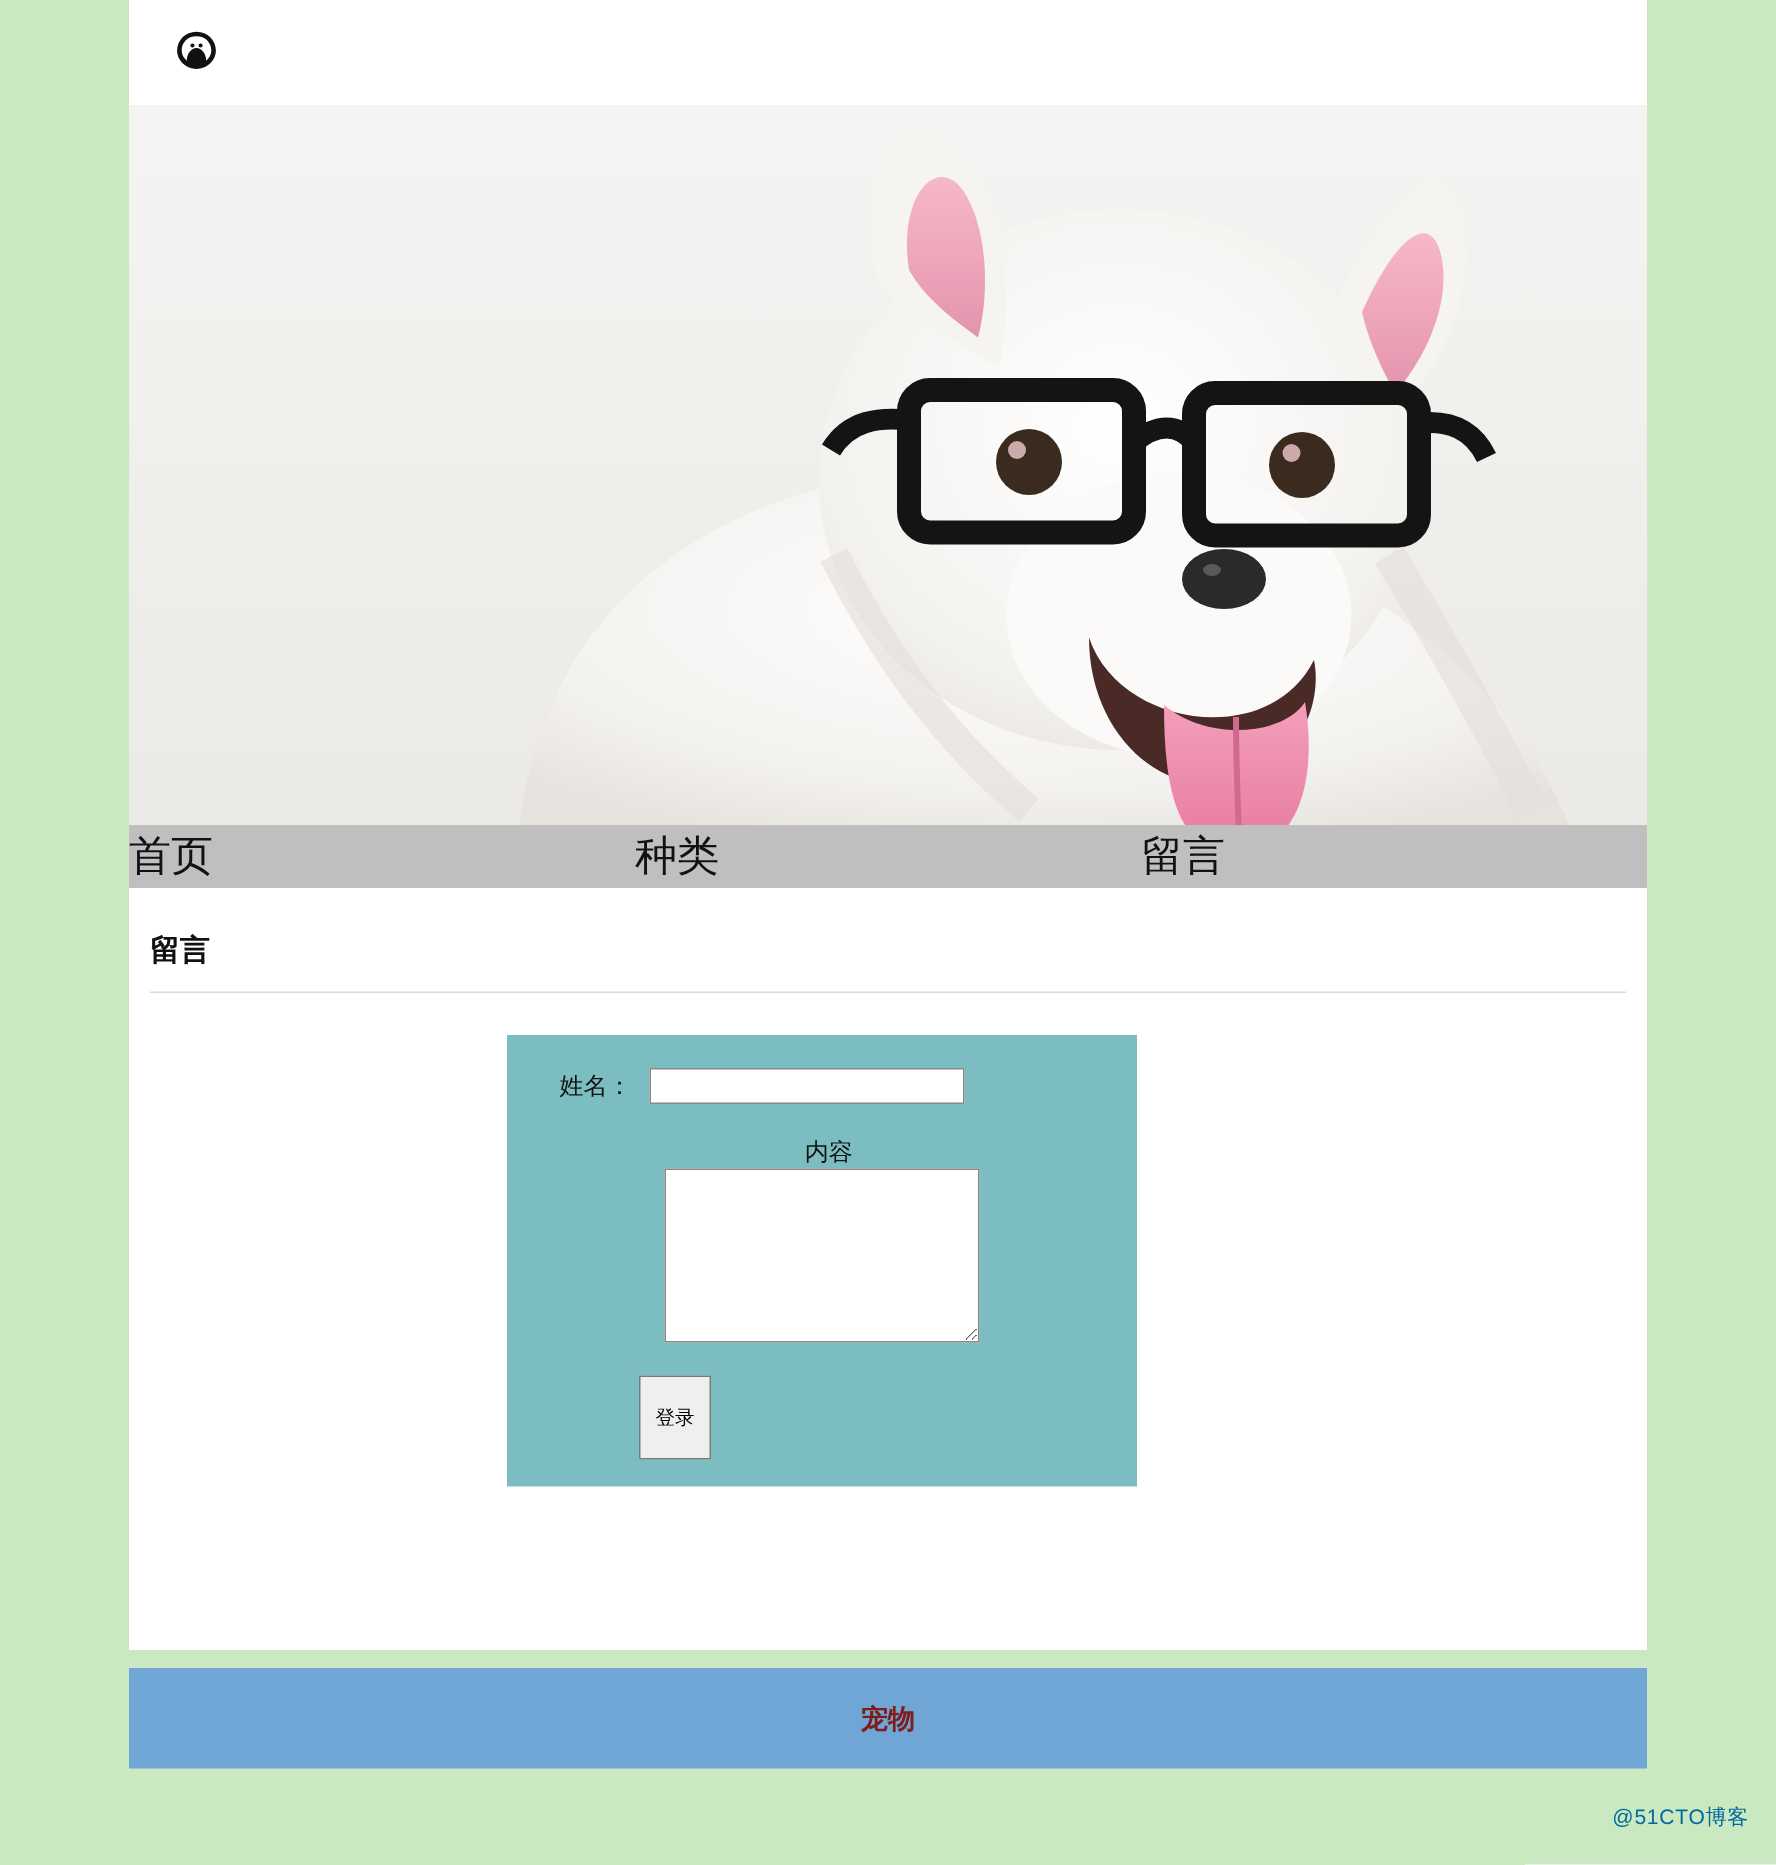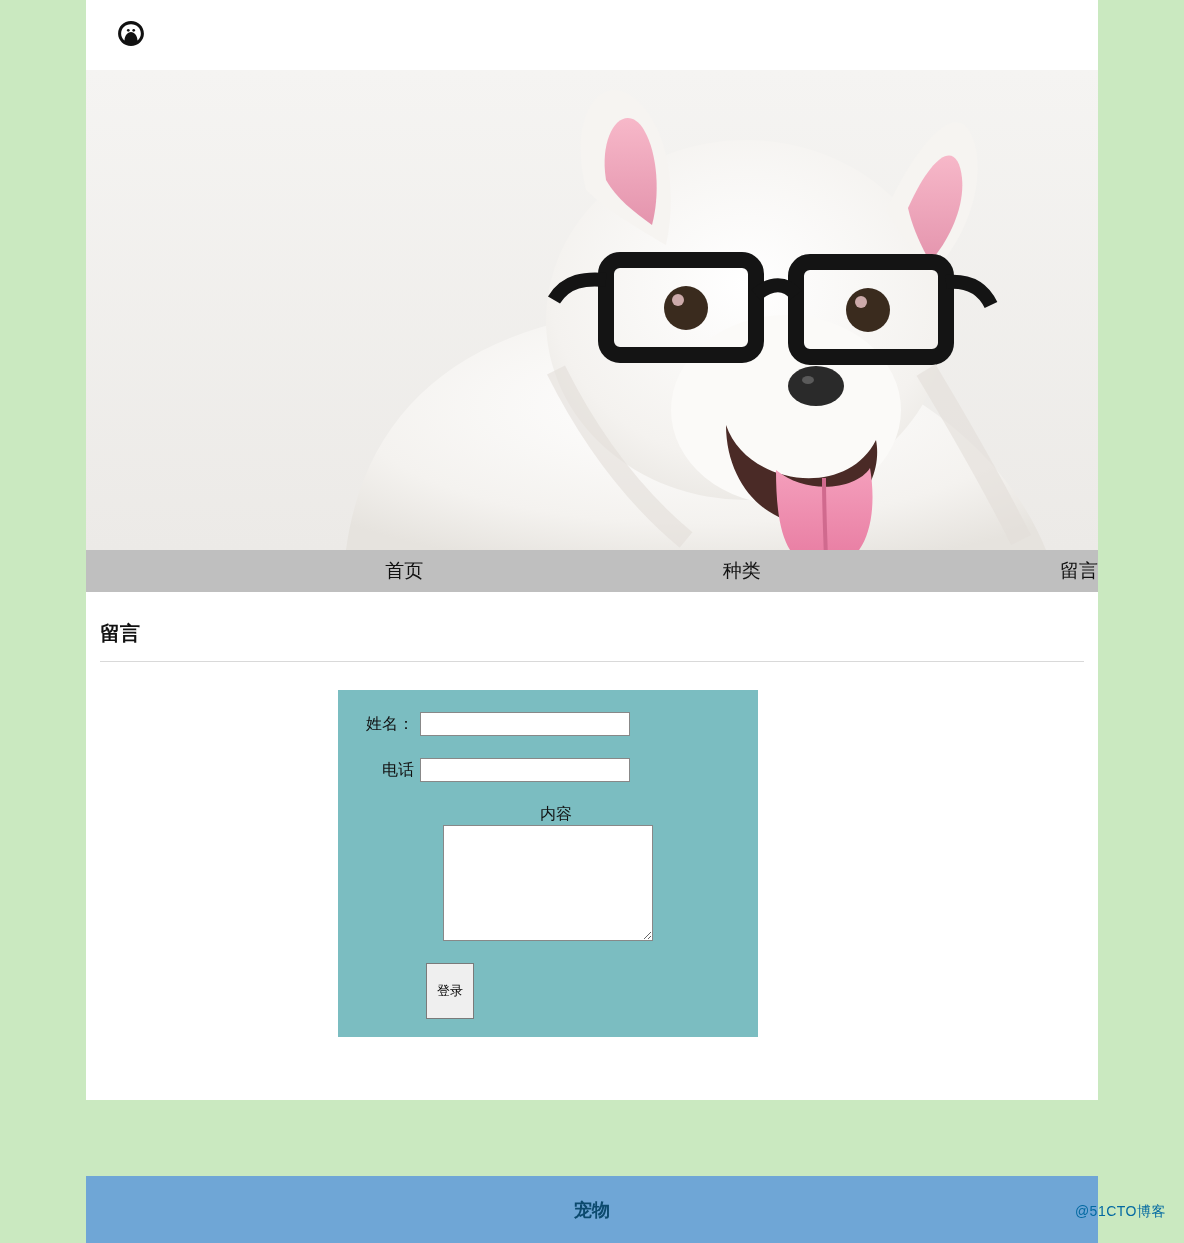--- a/index.html
+++ b/index.html
@@ -41,22 +41,22 @@
   }
   .nav {
     width:100%;
     height:42px;
     background:#bfbfbf;
     display:flex;
     align-items:center;
   }
   .nav-item{
     flex:1;
-    text-align:right;
-    font-size:19px;
+    text-align:left;
+    font-size:28px;
     color:#111;
     cursor:pointer;
     user-select:none;
   }
   .content{
     padding:28px 14px 0 14px;
   }
   .section-title{
     font-size:20px;
     font-weight:700;
@@ -78,22 +78,23 @@
     display:flex;
     align-items:center;
     margin-bottom:22px;
     font-size:16px;
     color:#111;
   }
   .form-row.label-top{ align-items:flex-start;flex-direction:column; }
   .form-label{
     width:60px;
     text-align:right;
-    padding-right:6px;
+    padding-right:16px;
     white-space:nowrap;
+    margin-left:13px;
   }
   .text-input{
     height:24px;
     width:210px;
     border:1px solid #888;
     background:#fff;
     font-size:14px;
     padding:2px 4px;
   }
   .textarea-input{
@@ -113,31 +114,31 @@
     background:#efefef;
     border:1px solid #7a7a7a;
     font-size:13px;
     padding:18px 10px;
     cursor:pointer;
     font-family:inherit;
   }
   .footer{
     position:absolute;
     left:0; right:0;
-    top:1176px;
+    top:1112px;
     width:1012px;
     margin:0 auto;
     height:67px;
     background:#6fa6d6;
     display:flex;
     align-items:center;
     justify-content:center;
     font-size:18px;
     font-weight:700;
-    color:#0c4a6e;
+    color:#7f1d1d;
   }
   .watermark{
     position:absolute;
     right:18px;
     bottom:22px;
     font-size:14px;
     color:#0369a1;
     letter-spacing:0.5px;
     pointer-events:none;
     font-family:Arial,sans-serif;
@@ -223,24 +224,20 @@
 
   <div class="content">
     <div class="section-title">留言</div>
     <hr class="hr">
 
     <div class="form-card">
       <div class="form-row">
         <span class="form-label">姓名：</span>
         <input class="text-input" type="text" value="" style="">
       </div>
-      <div class="form-row">
-        <span class="form-label">电话</span>
-        <input class="text-input" type="text" value="" style="">
-      </div>
       <div class="form-row label-top" style="align-items:center;">
         <span class="form-label">内容</span>
         <textarea class="textarea-input" style=""></textarea>
       </div>
       <div class="submit-row">
         <button class="submit-btn">登录</button>
       </div>
     </div>
   </div>
 

